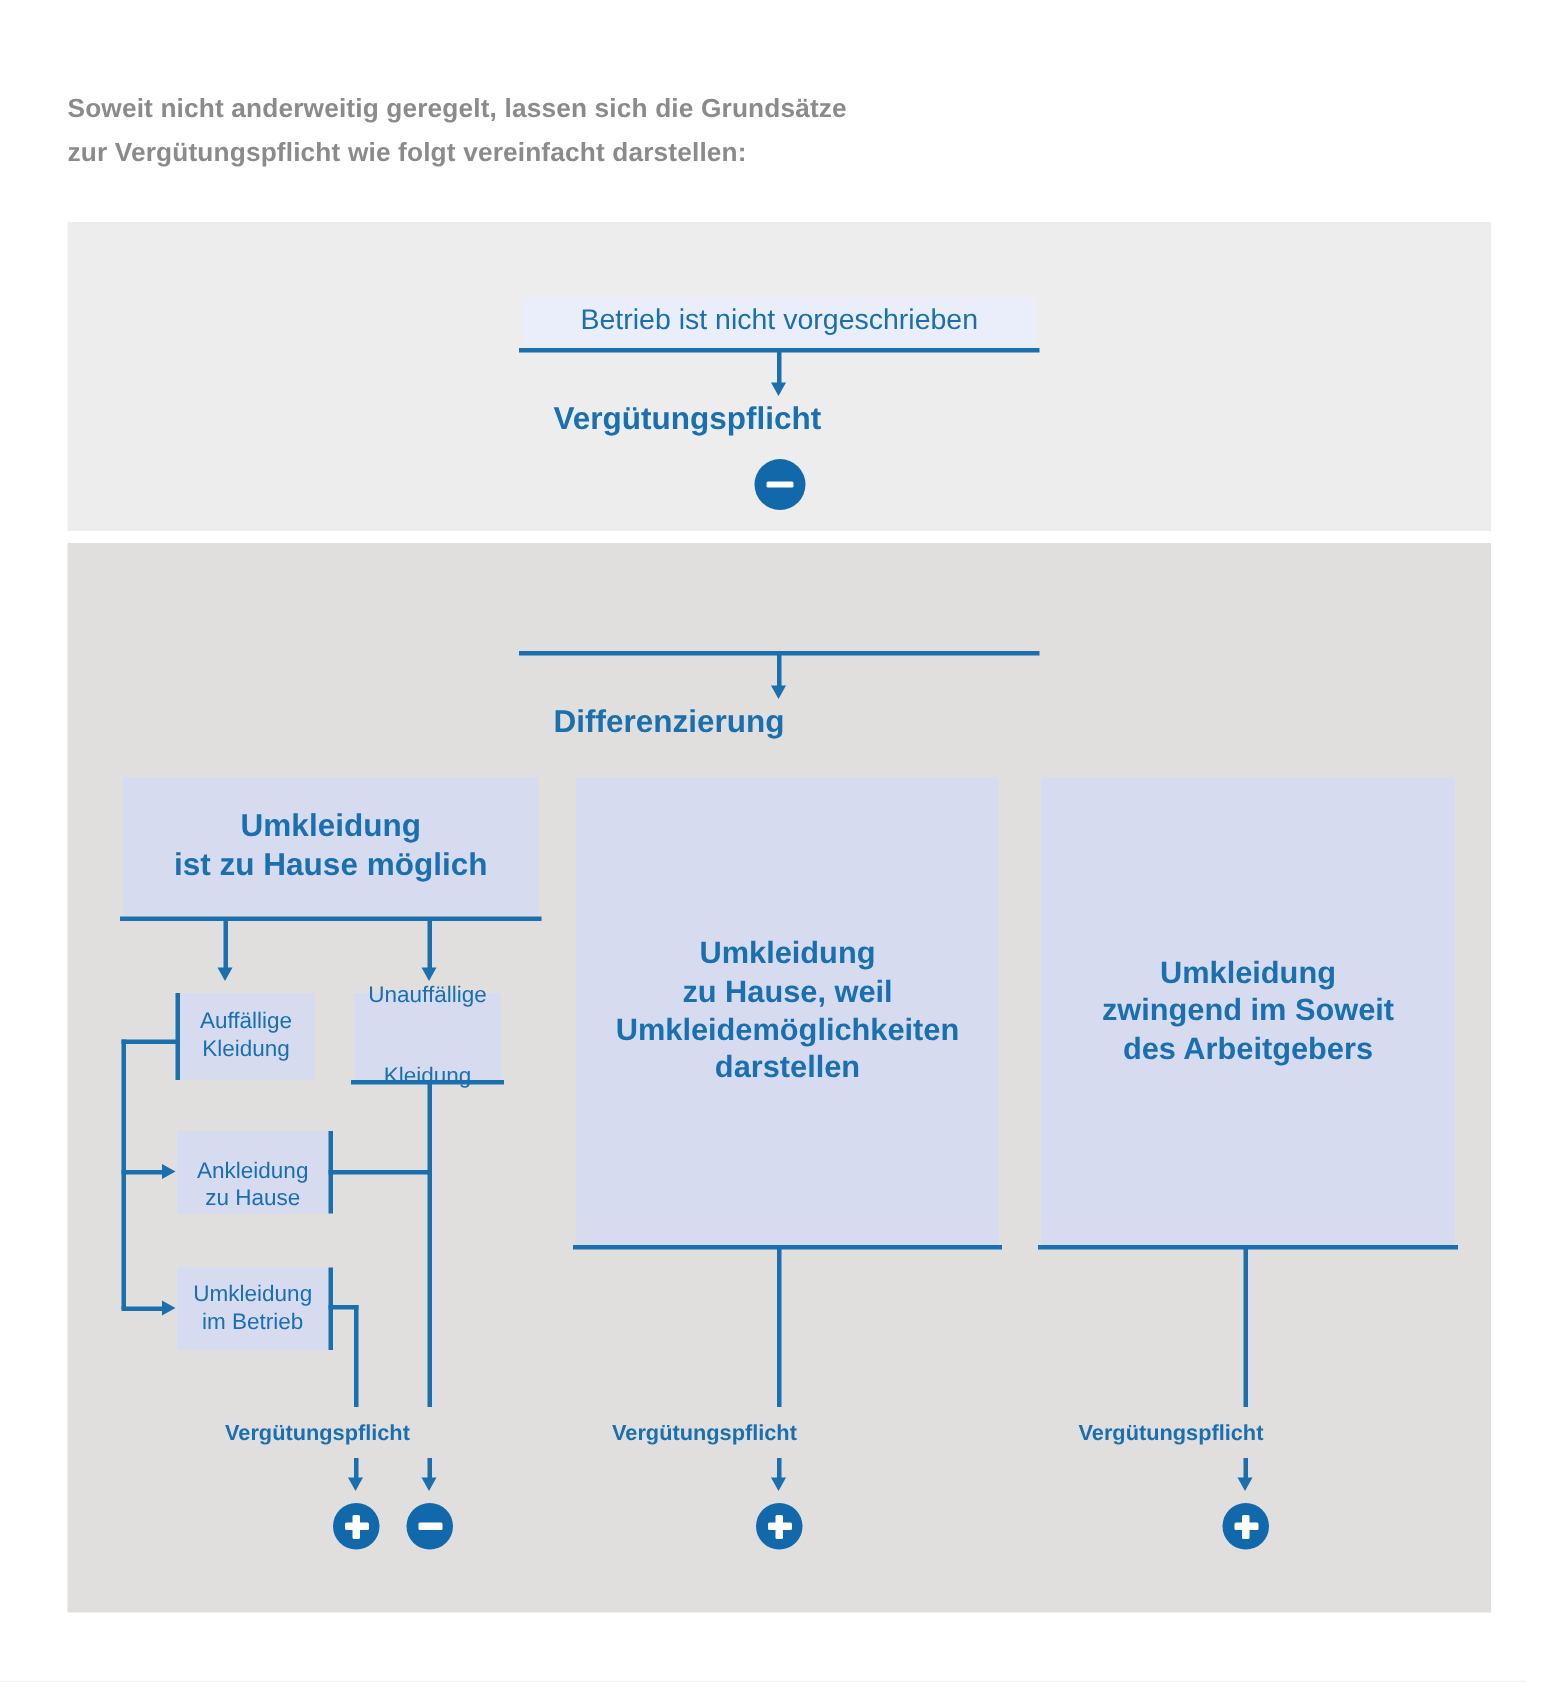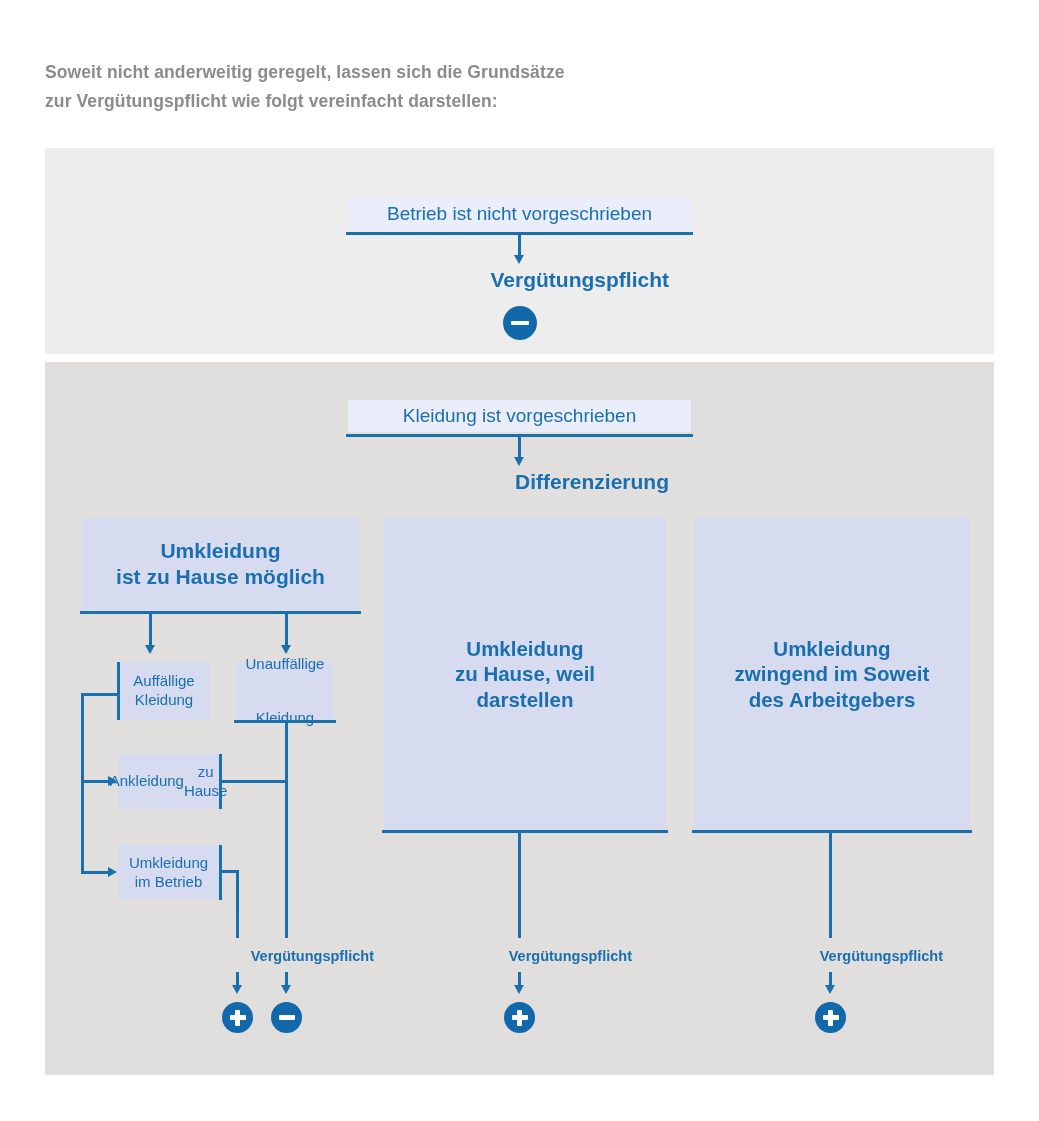--- a/index.html
+++ b/index.html
@@ -36,21 +36,21 @@
     position:absolute;background:#d6dbf0;
     color:#1a6faf;text-align:center;
     display:flex;align-items:center;justify-content:center;
     box-sizing:border-box;line-height:1.24;
   }
   .cbox.big{font-size:21px;font-weight:700;}
   .cbox.mid{font-size:20.5px;font-weight:700;}
   .cbox.small{font-size:15px;font-weight:400;}
 
   .vp{
-    position:absolute;color:#1a6faf;font-weight:700;text-align:right;
+    position:absolute;color:#1a6faf;font-weight:700;text-align:left;
     white-space:nowrap;
   }
   .vp.lg{font-size:21px;}
   .vp.sm{font-size:14.5px;}
 
   
   .vline{position:absolute;background:#1a6faf;width:2.5px;}
   .hline{position:absolute;background:#1a6faf;height:2.5px;}
   .arrow{position:absolute;width:0;height:0;
     border-left:5.5px solid transparent;border-right:5.5px solid transparent;
@@ -88,21 +88,20 @@
   <div class="arrow" style="left:514px;top:255px;"></div>
 
   <div class="vp lg" style="left:369px;top:268px;width:300px;">Vergütungspflicht</div>
 
   <div class="badge lg" style="left:503px;top:306px;">
     <span class="bar h"></span>
   </div>
 
   <div class="panel" id="panel-bottom"></div>
 
-  <div class="hbox" style="left:348px;top:400px;width:343px;height:32px;">Kleidung ist vorgeschrieben</div>
   <div class="rule" style="left:346px;top:434px;width:347px;"></div>
 
   <div class="vline" style="left:518px;top:436px;height:22px;"></div>
   <div class="arrow" style="left:514px;top:457px;"></div>
 
   <div class="vp lg" style="left:369px;top:470px;width:300px;">Differenzierung</div>
 
   <div class="cbox big" style="left:82px;top:518px;width:277px;height:92px;flex-direction:column;">
     <span>Umkleidung</span>
     <span>ist zu Hause möglich</span>
@@ -126,21 +125,21 @@
     <span>Kleidung</span>
   </div>
   <div class="rule" style="left:234px;top:720px;width:102px;"></div>
 
   <div class="hline" style="left:81px;top:693px;width:38px;"></div>
   <div class="vline" style="left:81px;top:693px;height:180px;"></div>
 
   <div class="hline" style="left:81px;top:780px;width:28px;"></div>
   <div class="arrow-r" style="left:108px;top:776px;"></div>
 
-  <div class="cbox small" style="left:118px;top:754px;width:101px;height:55px;">
+  <div class="cbox small" style="left:118px;top:754px;width:101px;height:55px;flex-direction:column;justify-content:flex-end;">
     <span>Ankleidung</span>
     <span>zu Hause</span>
   </div>
   <div class="vline" style="left:219px;top:754px;height:55px;"></div>
 
   <div class="hline" style="left:219px;top:780px;width:68px;"></div>
 
   <div class="hline" style="left:81px;top:871px;width:28px;"></div>
   <div class="arrow-r" style="left:108px;top:867px;"></div>
 
@@ -166,20 +165,21 @@
     <span class="bar h"></span>
     <span class="bar v"></span>
   </div>
   <div class="badge sm" style="left:271px;top:1002px;">
     <span class="bar h"></span>
   </div>
 
   <div class="cbox mid" style="left:384px;top:518px;width:282px;height:312px;flex-direction:column;">
     <span>Umkleidung</span>
     <span>zu Hause, weil</span>
+    <span>Umkleidemöglichkeiten</span>
     <span>darstellen</span>
   </div>
   <div class="rule" style="left:382px;top:830px;width:286px;"></div>
   <div class="vline" style="left:518px;top:832px;height:106px;"></div>
 
   <div class="vp sm" style="left:408px;top:948px;width:224px;">Vergütungspflicht</div>
 
   <div class="vline" style="left:518px;top:972px;height:14px;"></div>
   <div class="arrow" style="left:514px;top:985px;"></div>
 

